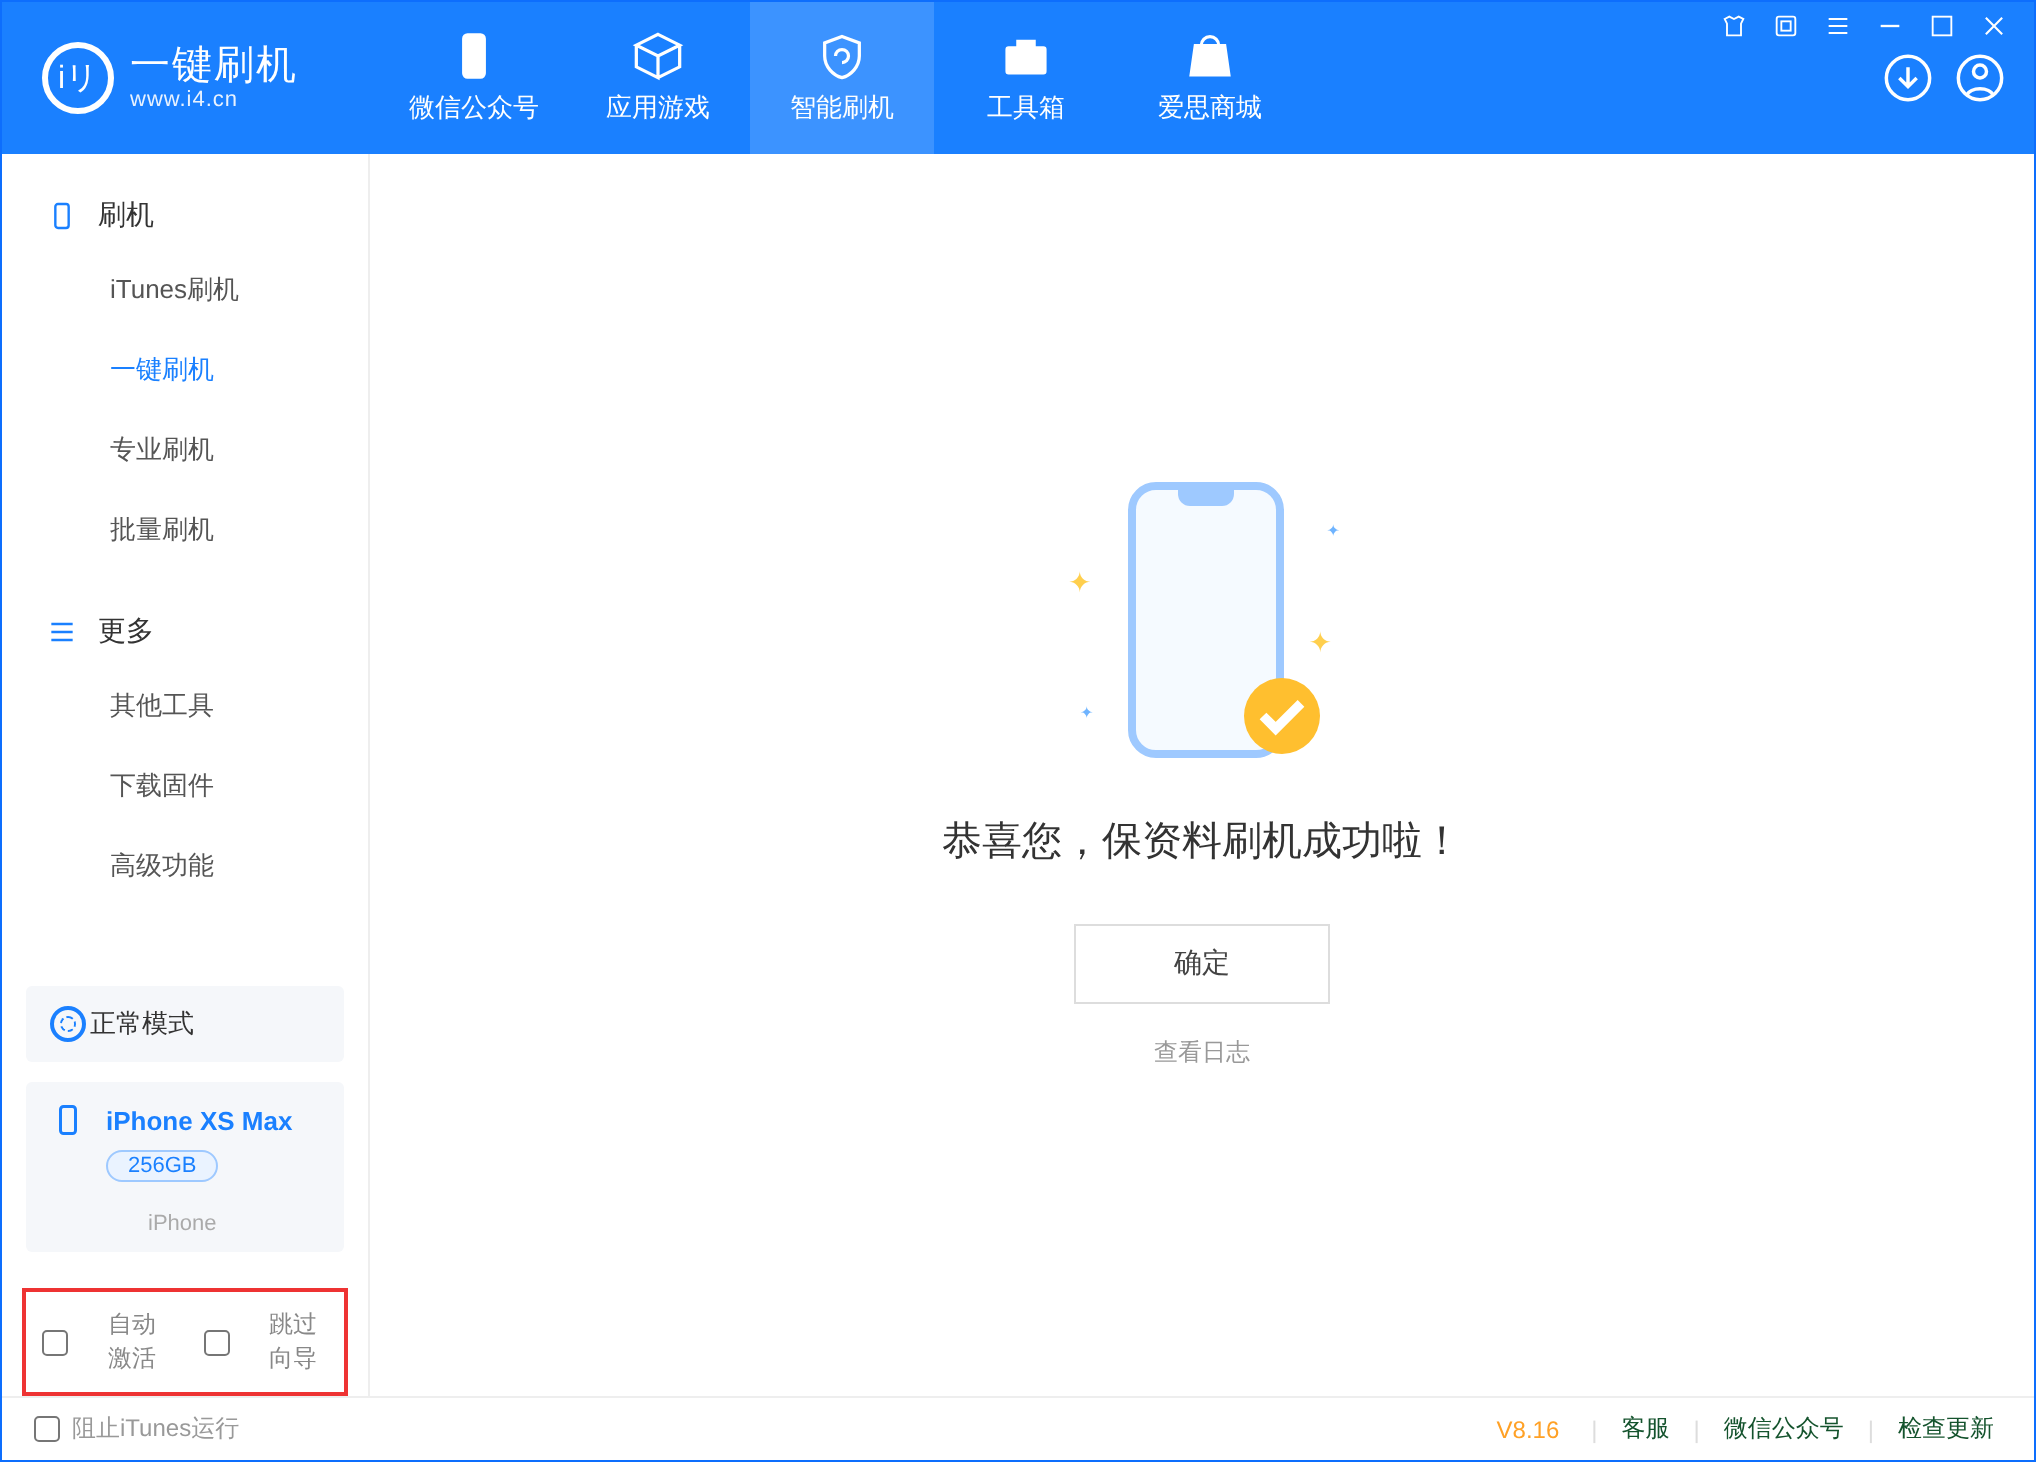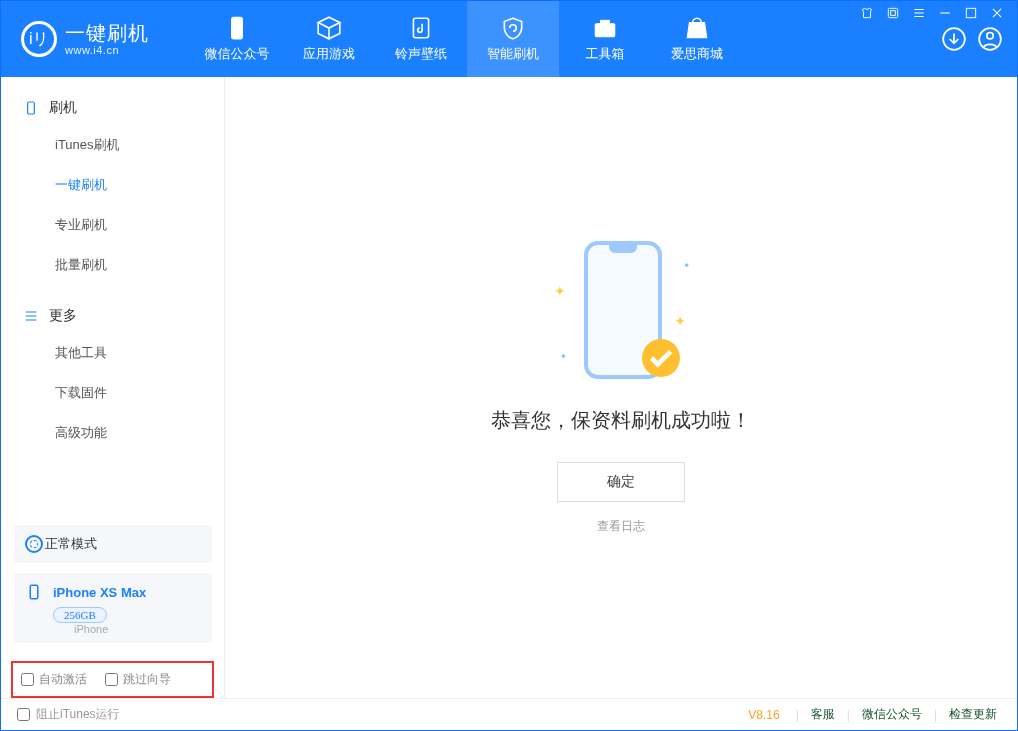--- a/index.html
+++ b/index.html
@@ -21,43 +21,43 @@
 
 .header-right { margin-left:auto; display:flex; align-items:center; padding-right: 14px; gap: 10px; }
 .header-right .hicon { width: 26px; height:26px; display:flex; align-items:center; justify-content:center; cursor:pointer; }
 .header-right .hicon svg { stroke:#fff; fill:none; }
 .win-controls { position:absolute; top:6px; right:14px; display:flex; gap:12px; color:#fff; }
 .win-controls span { cursor:pointer; font-size:13px; }
 .win-controls svg { stroke:#fff; fill:none; }
 
 
 .body { display:flex; height: calc(100% - 76px - 32px); }
-.sidebar { width: 224px; border-right: 1px solid #eee; display:flex; flex-direction:column; }
+.sidebar { width: 184px; border-right: 1px solid #eee; display:flex; flex-direction:column; }
 .side-scroll { flex:1; overflow:auto; padding-top: 14px; }
 .side-group-title { display:flex; align-items:center; padding: 8px 18px 8px 22px; color:#333; font-size:14px; }
 .side-group-title .gicon { width:16px; height:16px; margin-right:10px; display:flex; align-items:center; justify-content:center; }
 .side-group-title .gicon svg { stroke:#1a80ff; fill:none; }
 .side-item { padding: 11px 0 11px 54px; font-size:13px; color:#555; cursor:pointer; }
 .side-item.active { color:#1a80ff; }
 
 .side-bottom { padding: 10px 12px 12px; }
 .mode-box { background:#f5f7fa; border-radius:3px; padding: 10px 12px; display:flex; align-items:center; gap:2px; margin-bottom:10px; }
 .mode-box .micon { width:18px; height:18px; border:2px solid #1a80ff; border-radius:50%; position:relative; }
 .mode-box .micon::after { content:""; position:absolute; inset:3px; border-radius:50%; border:1px dashed #1a80ff; }
 .mode-box span { font-size:13px; color:#333; }
 
 .device-box { background:#f5f7fa; border-radius:3px; padding: 10px 12px 8px; }
 .device-box .drow { display:flex; align-items:center; gap:10px; }
 .device-box .dicon { width:18px; height:18px; }
 .device-box .dname { font-size:13px; font-weight:600; color:#1a80ff; }
-.device-box .dcap { display:inline-block; margin: 6px 0 0 28px; font-size:11px; color:#1a80ff; border:1px solid #9ec9ff; border-radius:10px; padding: 1px 10px; background:#eaf3ff;font-family:Liberation Serif, serif; }
+.device-box .dcap { display:inline-block; margin: 6px 0 15px 28px; font-size:11px; color:#1a80ff; border:1px solid #9ec9ff; border-radius:10px; padding: 1px 10px; background:#eaf3ff; }
 .device-box .dtype { margin-left:28px; font-size:11px; color:#aaa;padding-left:21px; }
 
 .opt-row { border:2px solid #e33; margin: 6px 10px 0; padding: 8px 8px; display:flex; gap:18px; }
-.opt-row label { font-size:12px; color:#888; display:flex; align-items:center; gap:5px; cursor:pointer; }
+.opt-row label { font-size:12px; color:#888; display:flex; align-items:center; gap:20px; cursor:pointer; }
 .opt-row input { width:13px; height:13px; }
 
 
 .main { flex:1; position:relative; display:flex; flex-direction:column; align-items:center; justify-content:center; }
 .phone-illus { width: 110px; height: 140px; position:relative; margin-bottom: 26px; }
 .phone-body { position:absolute; left: 18px; top: 0; width: 78px; height: 138px; border: 4px solid #9ec9ff; border-radius: 14px; background:#f5faff; }
 .phone-notch { position:absolute; top:0; left:50%; transform:translateX(-50%); width: 28px; height:8px; background:#9ec9ff; border-radius: 0 0 6px 6px; }
 .check-badge { position:absolute; right: -4px; bottom: 4px; width: 38px; height:38px; background:#ffbf2f; border-radius:50%; display:flex; align-items:center; justify-content:center; }
 .check-badge svg { stroke:#fff; stroke-width:3; fill:none; }
 .spark { position:absolute; color:#ffcf4d; font-size:14px; }
@@ -97,29 +97,20 @@
         </div>
       <span>微信公众号</span>
     </div>
     <div class="nav-item">
       <div class="nico">
           <svg viewBox="0 0 24 24">
             <path d="M12 2 L22 7 L12 12 L2 7 Z M2 7 V17 L12 22 V12 M22 7 V17 L12 22" stroke="#fff" fill="none" stroke-width="1.5"></path>
           </svg>
         </div>
       <span>应用游戏</span>
-    </div>
-    <div class="nav-item">
-      <div class="nico">
-          <svg viewBox="0 0 24 24">
-            <rect x="5" y="3" width="14" height="18" rx="2" fill="none" stroke="#fff" stroke-width="1.5"></rect>
-            <path d="M13 8 V14 A2 2 0 1 1 11 12" stroke="#fff" fill="none" stroke-width="1.5"></path>
-          </svg>
-        </div>
-      <span>铃声壁纸</span>
     </div>
     <div class="nav-item active">
       <div class="nico">
           <svg viewBox="0 0 24 24">
             <path d="M12 3 L20 6 V12 C20 17 16 21 12 22 C8 21 4 17 4 12 V6 Z" fill="none" stroke="#fff" stroke-width="1.5"></path>
             <path d="M9 12 A3 3 0 1 1 12 15" fill="none" stroke="#fff" stroke-width="1.5"></path>
           </svg>
         </div>
       <span>智能刷机</span>
     </div>

